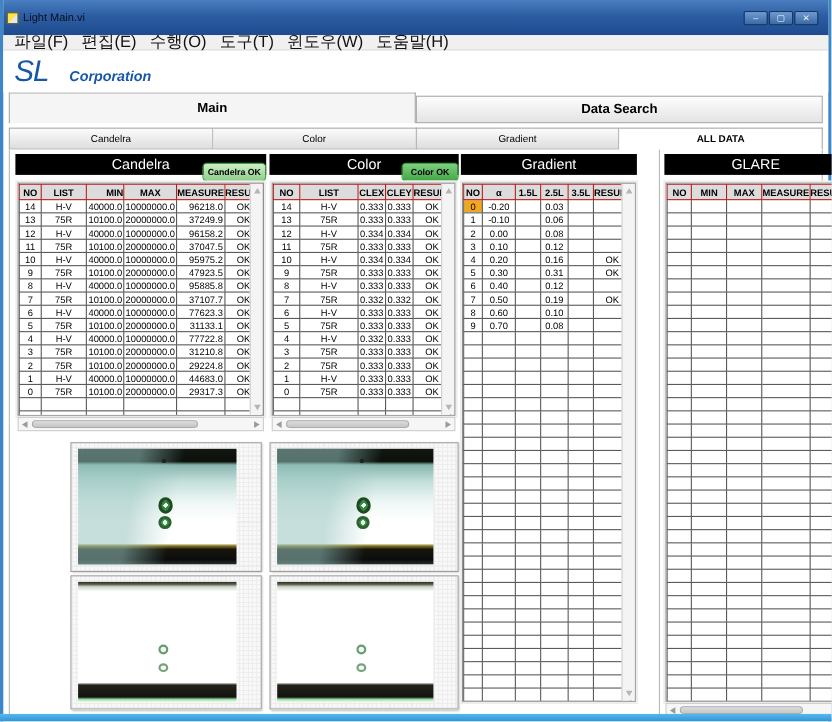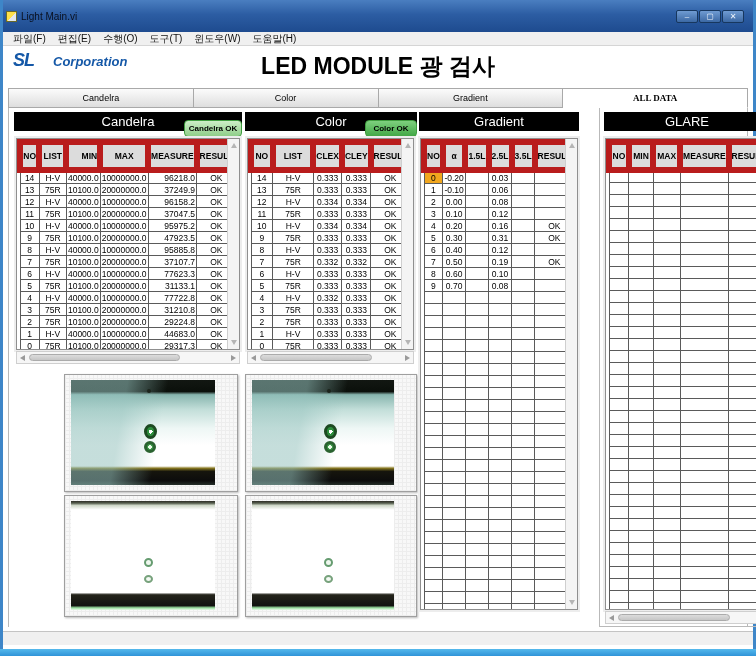--- a/index.html
+++ b/index.html
@@ -16,45 +16,45 @@
               background:linear-gradient(135deg,#ffe14a 0 55%,#e3e8ef 55% 100%); }
   .win-title { font-size:10px; color:#09101f; flex:1; }
   .win-btns { display:flex; gap:1px; margin-right:6px; }
   .win-btn { width:22px; height:13px; border:1px solid #17375e; border-radius:2px;
              background:linear-gradient(#6f9bd2,#3c69a4); color:#eef4fb; font-size:8px;
              line-height:11px; text-align:center; }
 
   
   .menubar { height:14px; background:#f0f0f0; border-bottom:1px solid #d5d5d5;
              display:flex; align-items:center; padding-left:4px; gap:0; }
-  .menu-item { font-size:10px; color:#111; padding:0 6px; }
+  .menu-item { font-size:15px; color:#111; padding:0 6px; }
 
   
   .header { position:relative; height:38px; background:#fff; }
   .logo { position:absolute; left:10px; top:4px; color:#1558a7; font-style:italic; }
-  .logo .sl { font-size:18px; font-weight:bold; letter-spacing:-1px; }
+  .logo .sl { font-size:27px; font-weight:normal; letter-spacing:-1px; }
   .logo .corp { font-size:13px; font-weight:bold; margin-left:19px; }
   .page-title { position:absolute; left:0; right:0; top:5px; text-align:center;
                 font-size:23px; font-weight:bold; color:#000; letter-spacing:0; }
 
   
   .main-tabs { display:flex; height:28px; margin:0 5px; }
   .main-tab { flex:1; text-align:center; font-size:12px; font-weight:bold; color:#000; }
   .main-tab.sel { background:#f5f5f5; border:1px solid #a9a9a9; border-bottom:none;
                   line-height:27px; }
   .main-tab.unsel { margin-top:3px; background:linear-gradient(#fdfdfd,#e4e4e4);
                     border:1px solid #a9a9a9; line-height:23px; }
 
   
   .sub-tabs { display:flex; height:20px; margin:4px 5px 0 5px; }
   .sub-tab { flex:1; text-align:center; font-size:9px; color:#000; line-height:19px;
              background:linear-gradient(#fbfbfb,#dedede); border:1px solid #a9a9a9;
              border-left:none; }
   .sub-tab:first-child { border-left:1px solid #a9a9a9; }
-  .sub-tab.sel { background:#fff; border-bottom:1px solid #fff; font-weight:bold;font-family:Liberation Serif, serif; }
+  .sub-tab.sel { background:#fff; border-bottom:1px solid #fff; font-weight:bold; }
 
   
   .panels { position:relative; height:519px; margin:0 5px; background:#fff;
             border-left:1px solid #b9b9b9; border-right:1px solid #b9b9b9; }
   .panel { position:absolute; top:0; height:100%; }
   .p-candelra { left:5px;  width:228px; }
   .p-color    { left:236px; width:172px; }
   .p-gradient { left:410px; width:160px; }
   .p-glare    { left:590px; width:176px; border:1px solid #b9b9b9; border-top:none; }
 
@@ -69,22 +69,22 @@
 
   
   .tablebox { position:absolute; background:#fff; border:1px solid #8f8f8f;
               box-shadow:0 0 0 2px #ededed; overflow:hidden; }
   .tb-candelra { left:2px; top:30px; width:224px; height:212px; }
   .tb-color    { left:2px; top:30px; width:167px; height:212px; }
   .tb-gradient { left:1px; top:30px; width:158px; height:472px; }
   .tb-glare    { left:5px; top:30px; width:167px; height:472px; }
 
   table.grid { border-collapse:collapse; table-layout:fixed; }
-  table.grid th { background:#dcdcdc; font-size:8.5px; font-weight:bold; height:28px;
-                  border:6px solid #b91c1c; overflow:hidden; white-space:nowrap; }
+  table.grid th { background:#dcdcdc; font-size:8.5px; font-weight:bold; height:14px;
+                  border:1px solid #b91c1c; overflow:hidden; white-space:nowrap; }
   table.grid td { background:#fff; font-size:8.5px; height:12px; text-align:center;
                   border:1px solid #5a5a5a; overflow:hidden; white-space:nowrap;
                   padding:0 1px; }
   table.grid td.hl { background:#f2a71e; }
 
   .tb-candelra th:nth-child(1),.tb-candelra td:nth-child(1){width:25px;}
   .tb-candelra th:nth-child(2),.tb-candelra td:nth-child(2){width:57px;}
   .tb-candelra th:nth-child(3),.tb-candelra td:nth-child(3){width:35px;text-align:right;}
   .tb-candelra th:nth-child(4),.tb-candelra td:nth-child(4){width:28px;}
   .tb-candelra td:nth-child(4){direction:rtl;text-align:right;}
@@ -186,23 +186,26 @@
     <span class="menu-item">수행(O)</span>
     <span class="menu-item">도구(T)</span>
     <span class="menu-item">윈도우(W)</span>
     <span class="menu-item">도움말(H)</span>
   </div>
 
   <div class="header">
     <div class="logo">
       <span class="sl">SL</span><span class="corp">Corporation</span>
     </div>
-    <div class="page-title">LED MODULE 광 검사</div>
   </div>
 
+  <div class="main-tabs">
+    <div class="main-tab sel">Main</div>
+    <div class="main-tab unsel">Data Search</div>
+  </div>
 
   <div class="sub-tabs">
     <div class="sub-tab">Candelra</div>
     <div class="sub-tab">Color</div>
     <div class="sub-tab">Gradient</div>
     <div class="sub-tab sel">ALL DATA</div>
   </div>
 
   <div class="panels">
 

